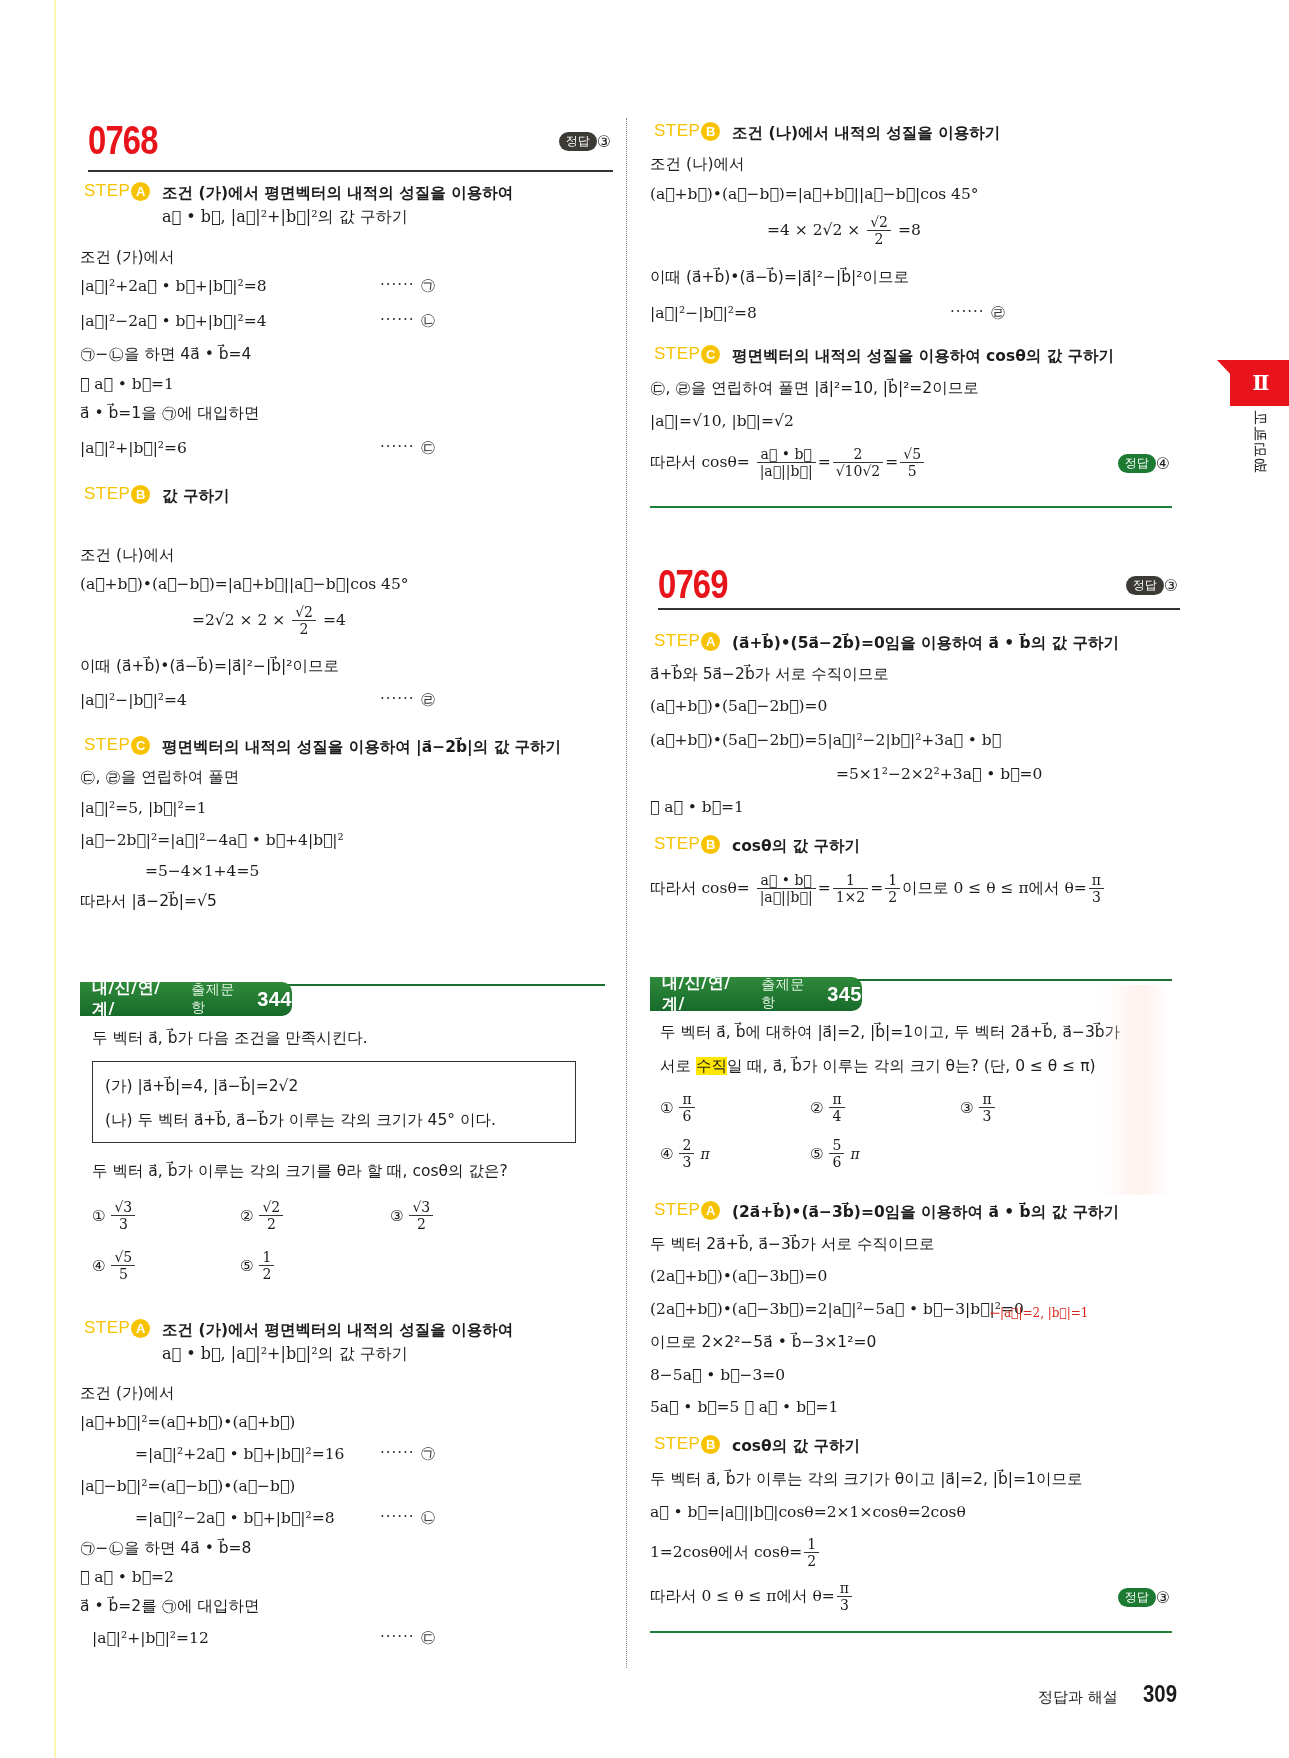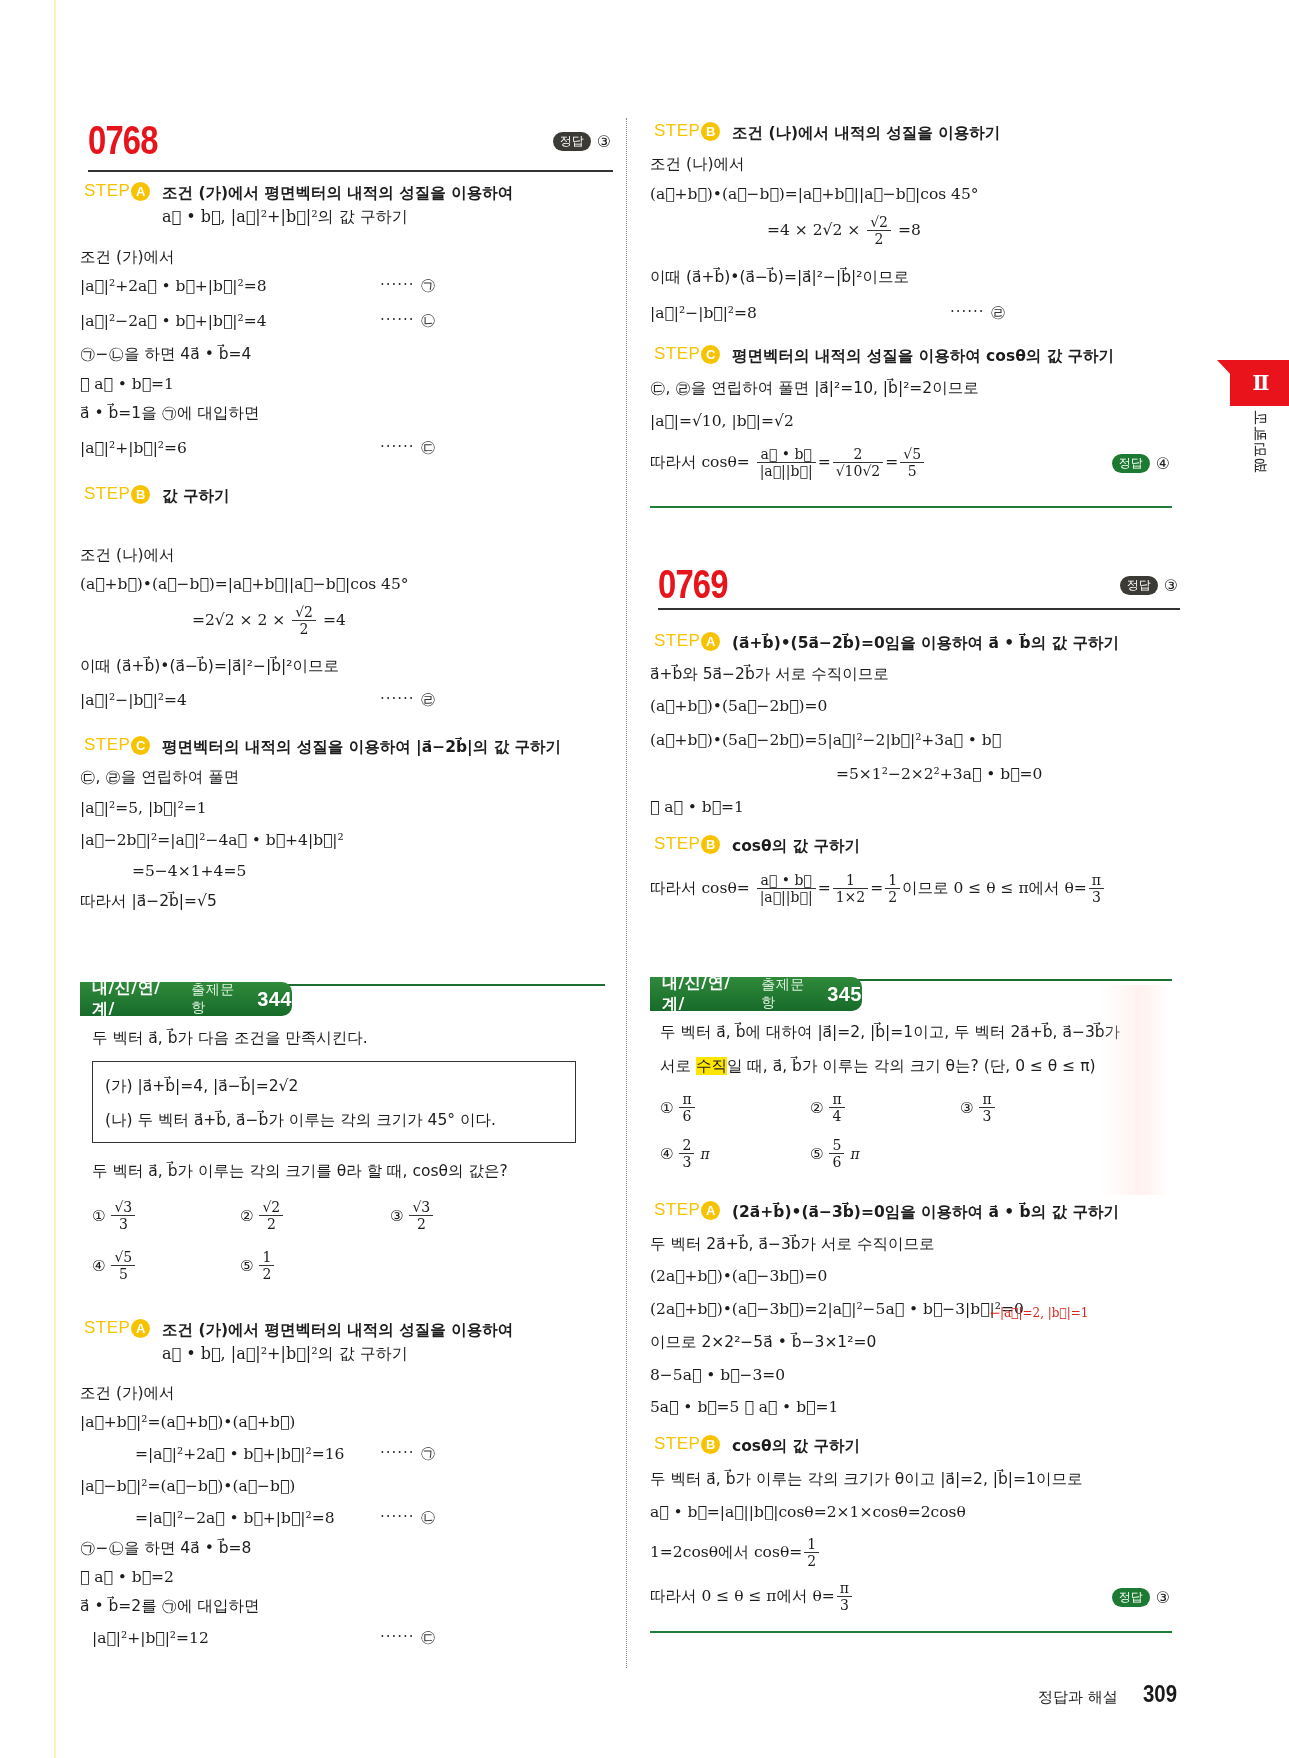--- a/index.html
+++ b/index.html
@@ -30,21 +30,21 @@
     color: #1c1c1c;
   }
 
   .prob-header { position: absolute; left: 8px; width: 100%; height: 50px; }
   .prob-num {
     position: absolute; left: 0; top: 0;
     font-family: "Liberation Sans", sans-serif; font-weight: bold;
     font-size: 40px; color: #e8141b; letter-spacing: -1px;
     transform: scaleX(0.82); transform-origin: left top;
   }
-  .answer-wrap { position: absolute; right: 2px; top: 14px; display: flex; align-items: center; gap: 6px; }
+  .answer-wrap { position: absolute; right: 2px; top: 14px; display: flex; align-items: center; }
   .answer-badge {
     display: inline-block; background: #3c3a35; color: #fff; font-size: 12px;
     padding: 2px 7px; border-radius: 10px; line-height: 15px;
   }
   .answer-badge.green { background: #1c7a33; }
   .answer-num { font-size: 16px; color: #222; }
   .prob-rule { position: absolute; left: 0; top: 52px; width: 100%; height: 2px; background: #333; }
 
   .step { position: absolute; left: 0; white-space: nowrap; }
   .step-tag {
@@ -171,21 +171,21 @@
   <div class="step" style="top:735px;">
     <div class="step-tag">
         <span>STEP</span>
         <span class="step-circle">C</span>
       </div>
     <div class="step-title">평면벡터의 내적의 성질을 이용하여 |a⃗−2b⃗|의 값 구하기</div>
   </div>
   <div class="line" style="top:766px;">㉢, ㉣을 연립하여 풀면</div>
   <div class="line math" style="top:797px;">|a⃗|²=5, |b⃗|²=1</div>
   <div class="line math" style="top:829px;">|a⃗−2b⃗|²=|a⃗|²−4a⃗ • b⃗+4|b⃗|²</div>
-  <div class="line math" style="top:860px; left:52px;">=5−4×1+4=5</div>
+  <div class="line math" style="top:860px; left:65px;">=5−4×1+4=5</div>
   <div class="line" style="top:890px;">따라서 |a⃗−2b⃗|=√5</div>
 
   <div class="naesin-header" style="top:982px;">
     <div class="naesin-line"></div>
     <div class="naesin-tab">
       <span>내/신/연/계/</span>
       <span class="sub">출제문항</span>
       <span class="no">344</span>
     </div>
   </div>

